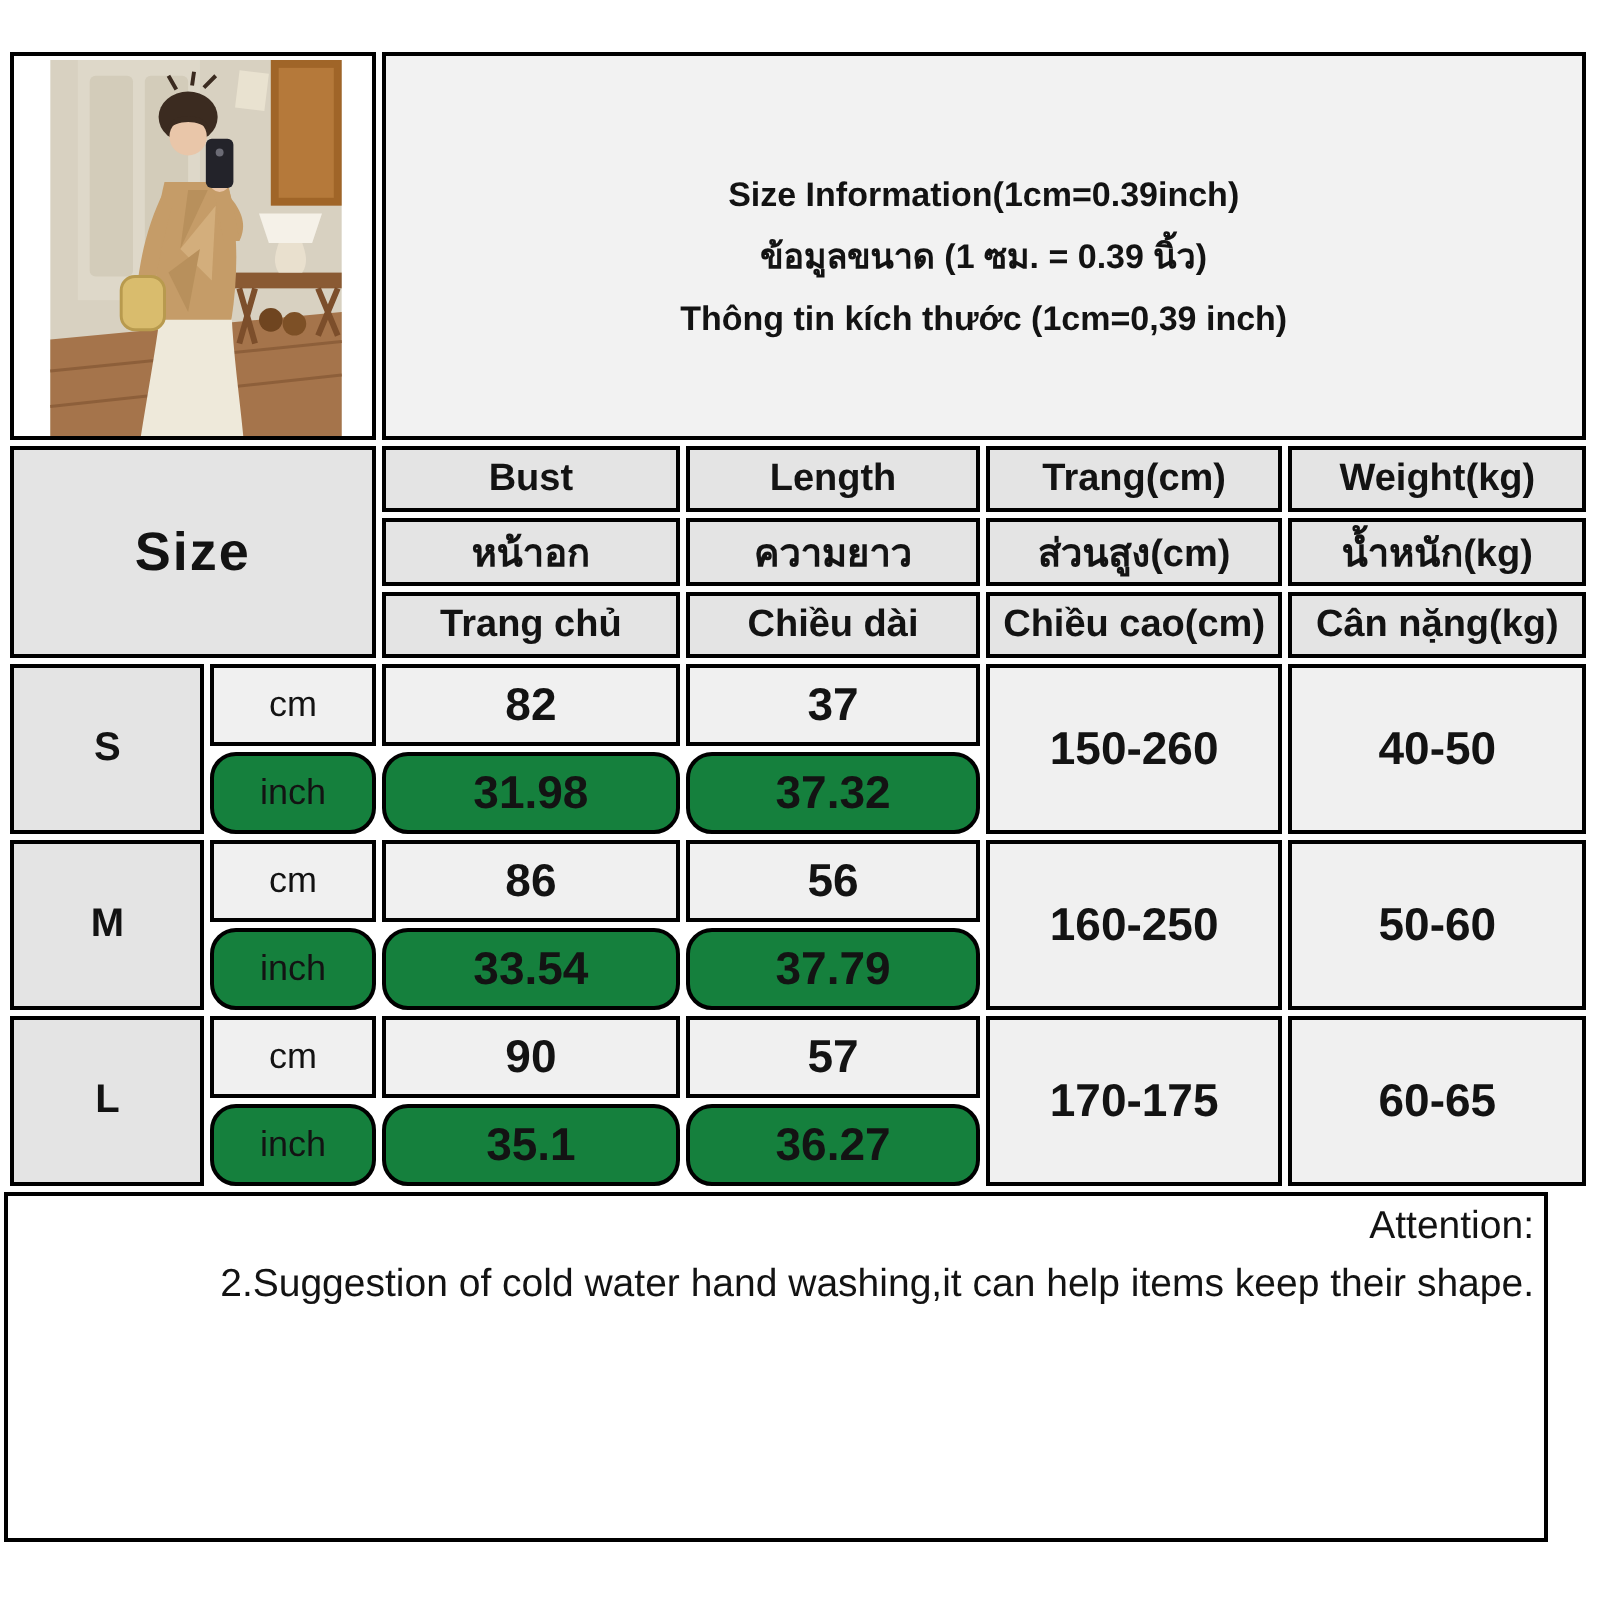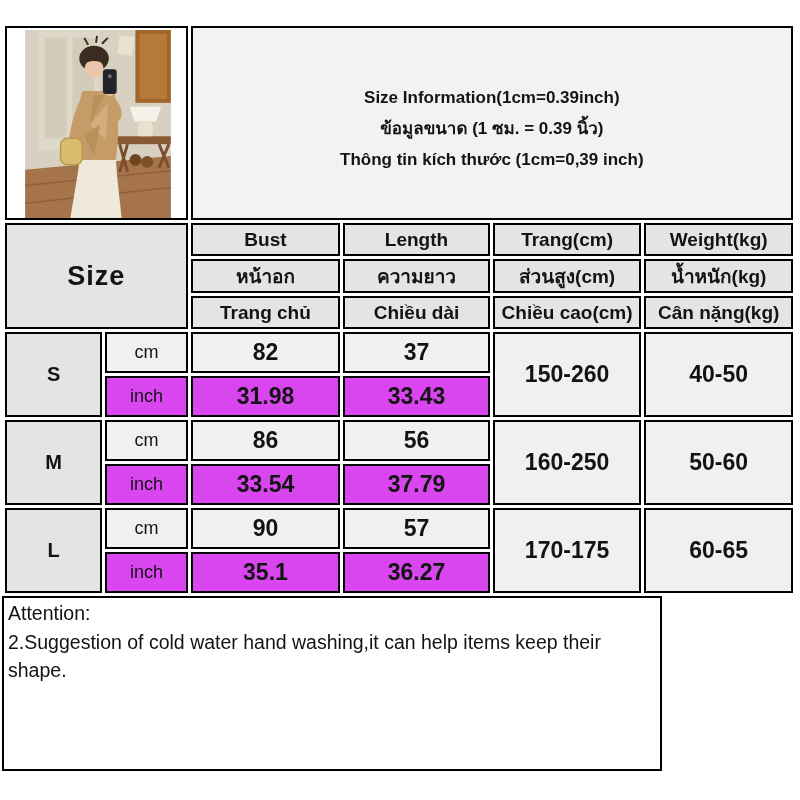--- a/index.html
+++ b/index.html
@@ -28,45 +28,45 @@
     overflow: hidden;
   }
   tr.r-photo td { height: 194px; }
   tr.r-head  td { height: 33px; }
   tr.r-data  td { height: 41px; }
 
   .bg-photo { background: #ffffff; }
   .bg-title { background: #f2f2f2; }
   .bg-head  { background: #e4e4e4; }
   .bg-sub   { background: #f0f0f0; }
-  .bg-white { background: #d946ef; }
+  .bg-white { background: #15803d; border-radius: 13px; }
 
   .photo-cell { position: relative; }
   .photo-cell svg { position: absolute; left: 17px; top: 2px; }
 
   .title-cell { vertical-align: middle; }
   .title-line { font-size: 17px; font-weight: bold; line-height: 31px; }
   .title-pad  { padding-top: 10px; }
 
   .corner-size { font-size: 27px; font-weight: bold; letter-spacing: 1px; }
   .hd   { font-size: 19px; font-weight: bold; }
   .szl  { font-size: 20px; font-weight: bold; }
   .unit { font-size: 18px; font-weight: normal; }
   .val  { font-size: 23px; font-weight: bold; }
 
   .attention {
-    width: 660px;
+    width: 772px;
     box-sizing: border-box;
     border: 2px solid #000000;
     min-height: 175px;
     background: #ffffff;
     font-size: 19.5px;
     line-height: 28.5px;
     padding: 1px 5px 0 4px;
-    text-align: left;
+    text-align: right;
   }
 </style>
 </head>
 <body>
 
 <div class="sheet">
 
   <table class="size-table">
     <colgroup>
       <col style="width:97px">
@@ -160,21 +160,21 @@
       <td rowspan="2" class="bg-head szl">S</td>
       <td class="bg-sub unit">cm</td>
       <td class="bg-sub val">82</td>
       <td class="bg-sub val">37</td>
       <td rowspan="2" class="bg-sub val">150-260</td>
       <td rowspan="2" class="bg-sub val">40-50</td>
     </tr>
     <tr class="r-data">
       <td class="bg-white unit">inch</td>
       <td class="bg-white val">31.98</td>
-      <td class="bg-white val">33.43</td>
+      <td class="bg-white val">37.32</td>
     </tr>
 
     <tr class="r-data">
       <td rowspan="2" class="bg-head szl">M</td>
       <td class="bg-sub unit">cm</td>
       <td class="bg-sub val">86</td>
       <td class="bg-sub val">56</td>
       <td rowspan="2" class="bg-sub val">160-250</td>
       <td rowspan="2" class="bg-sub val">50-60</td>
     </tr>

